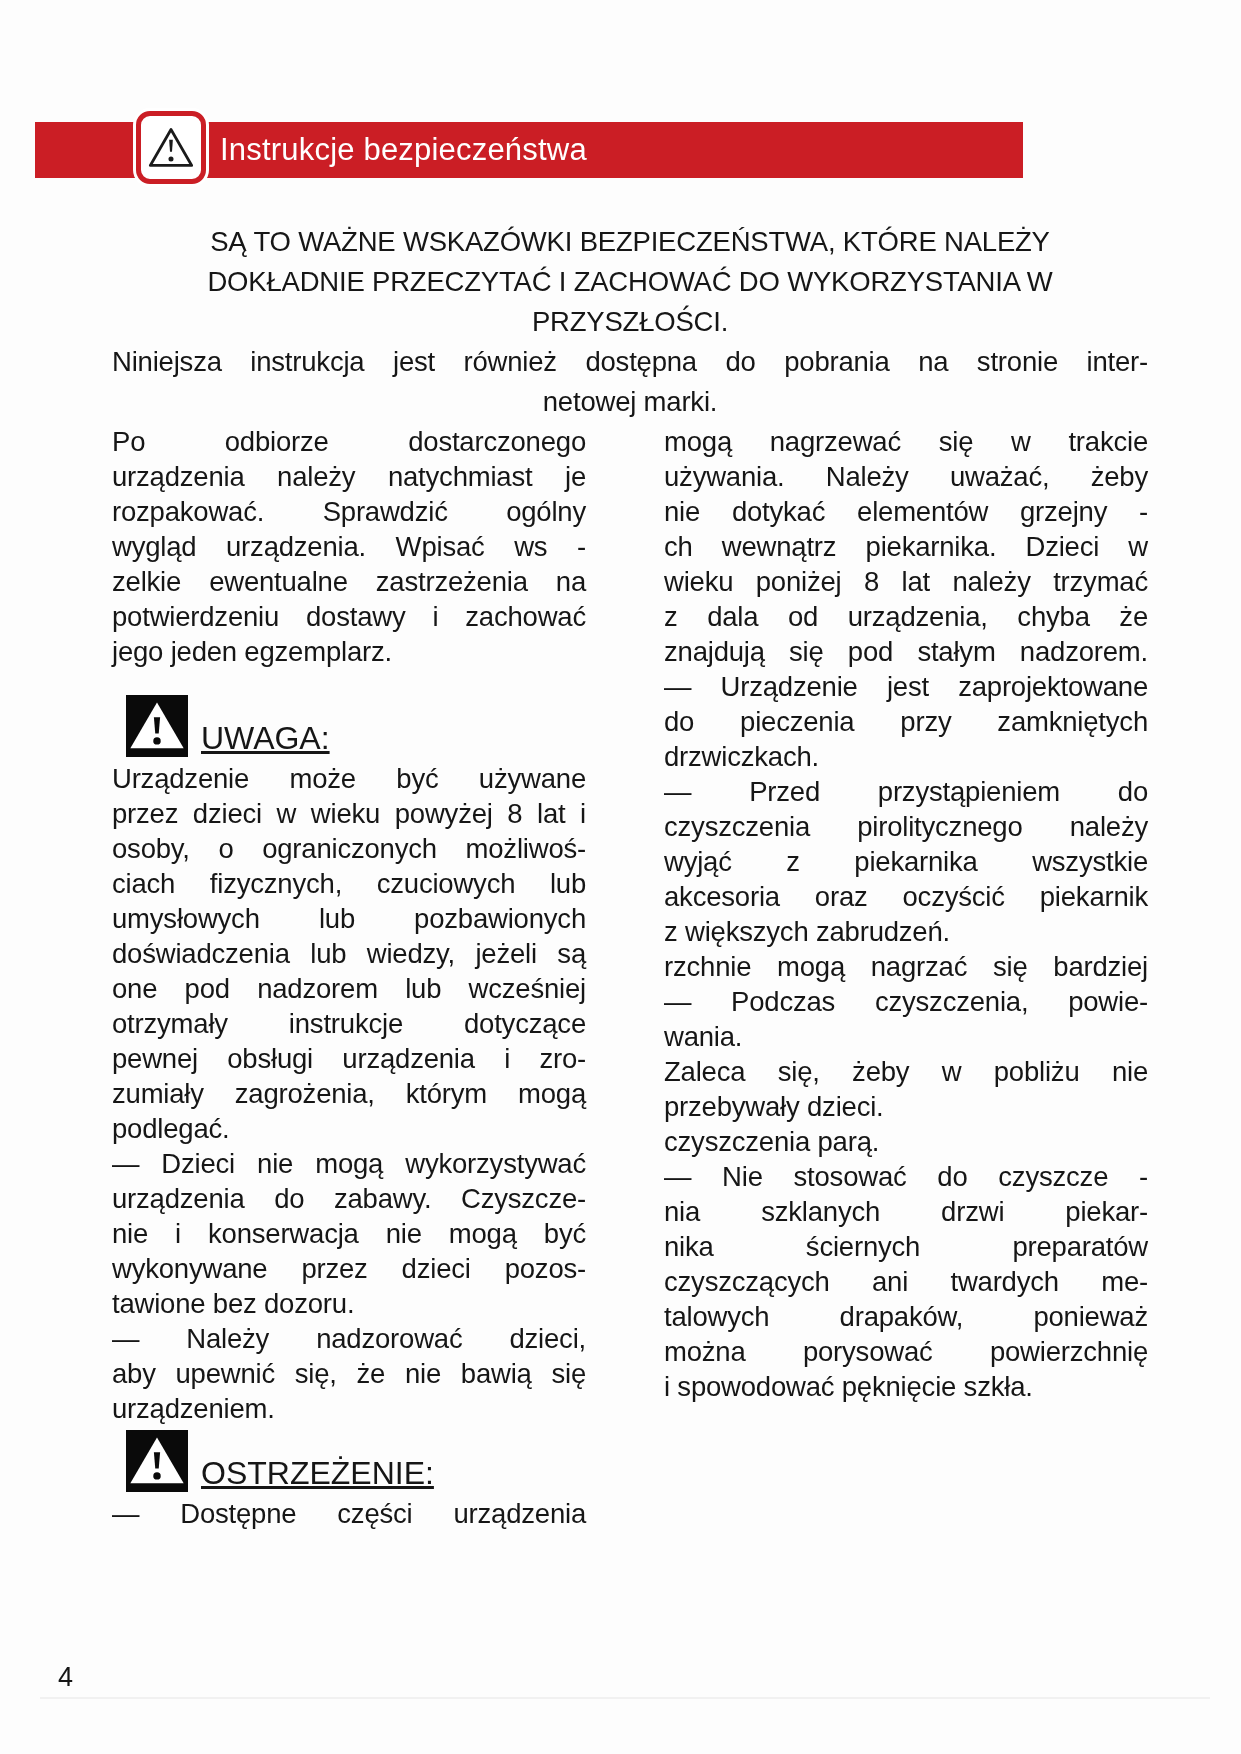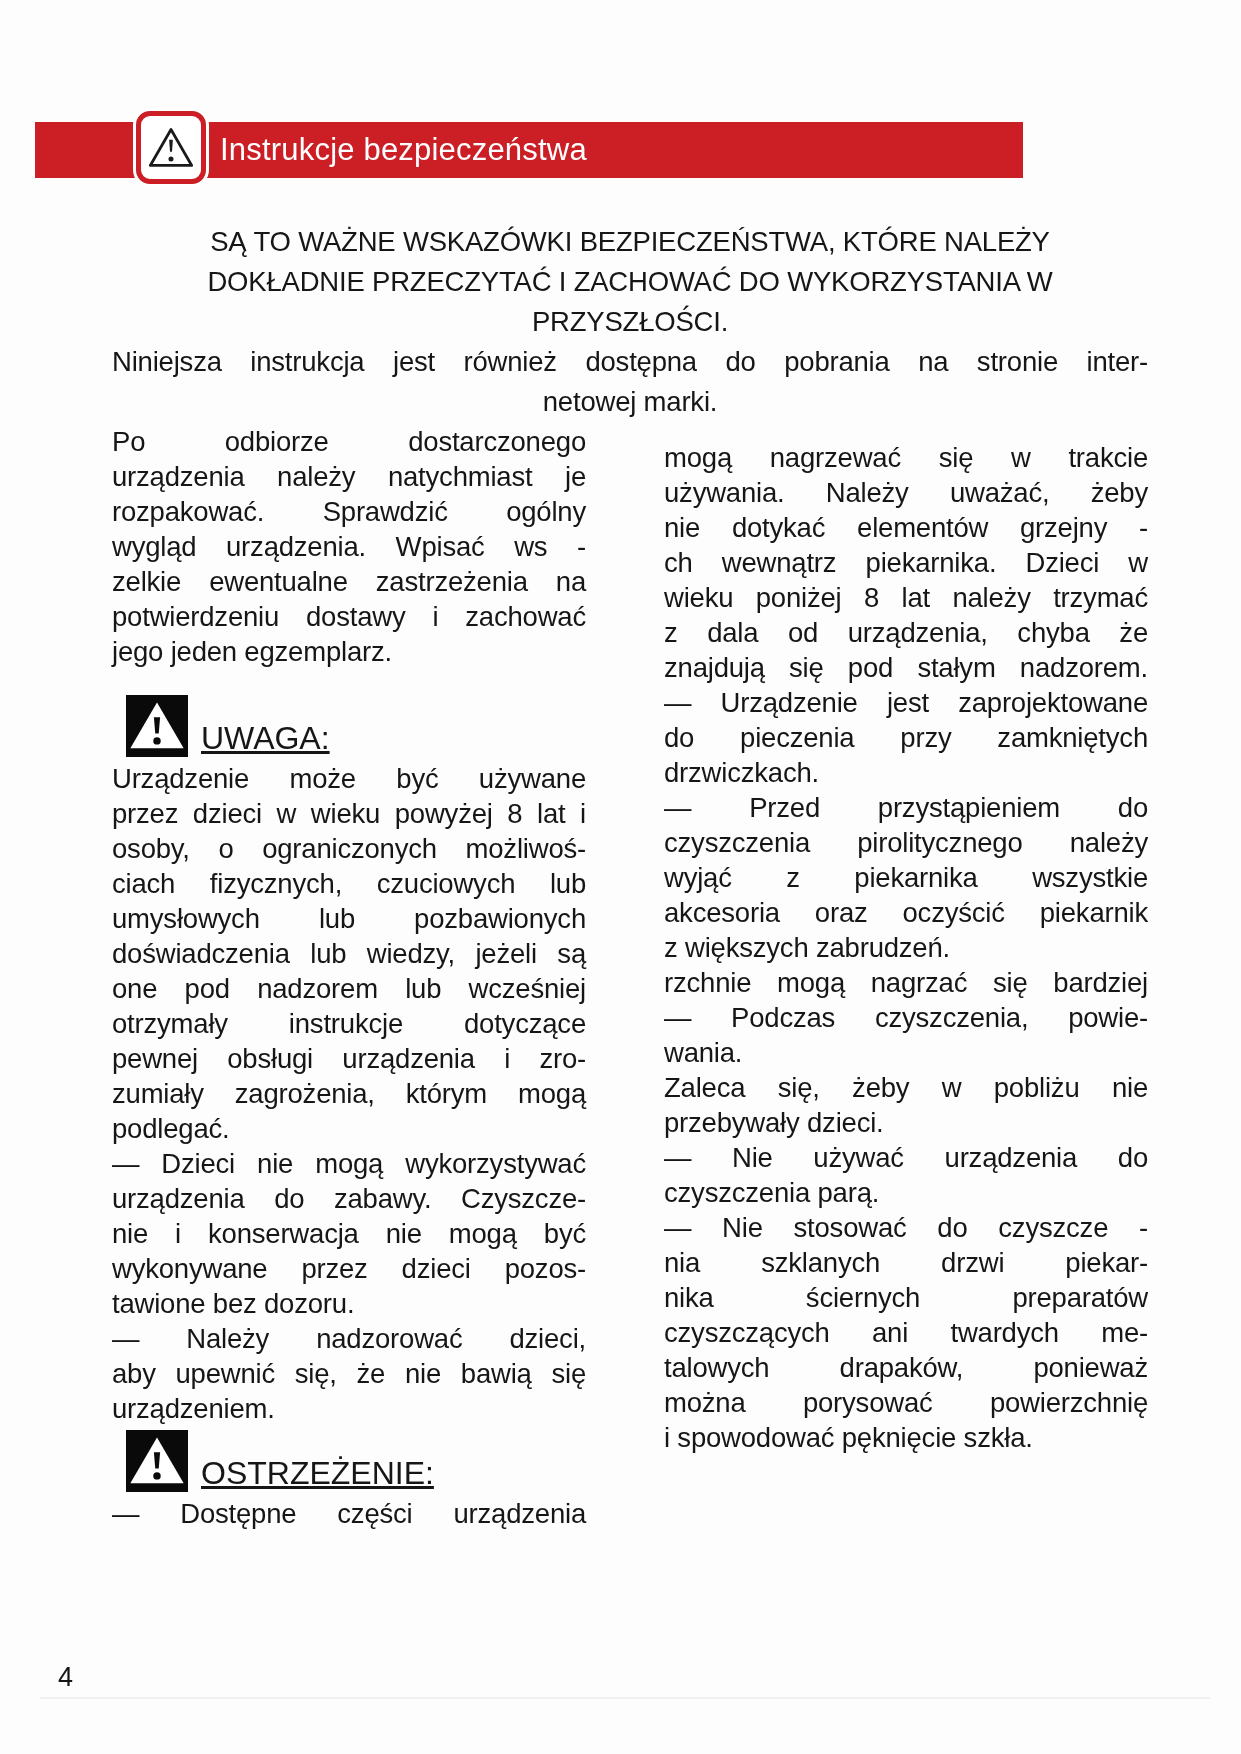--- a/index.html
+++ b/index.html
@@ -25,21 +25,21 @@
   .header-badge svg{width:46px;height:43px;display:block;}
   .content{position:absolute;left:112px;top:222px;width:1036px;}
   .ln{
     font-size:27.5px;line-height:35px;letter-spacing:-0.2px;
     white-space:normal;
   }
   .ln.j{text-align:justify;text-align-last:justify;}
   .intro .ln{line-height:40px;text-align:center;}
   .cols{display:flex;align-items:flex-start;margin-top:2px;}
   .col-left{width:474px;flex:none;}
-  .col-right{width:484px;flex:none;margin-left:78px;margin-top:16px;}
+  .col-right{width:484px;flex:none;margin-left:78px;}
   .vgap{height:22px;}
   .iconrow{display:flex;align-items:flex-end;height:62px;margin:4px 0 4px 14px;}
   .iconrow svg{width:62px;height:62px;flex:none;display:block;}
   .iconlabel{font-size:32px;line-height:1;margin-left:13px;padding-bottom:3px;white-space:nowrap;text-decoration:underline;}
   .pageno{position:absolute;left:58px;top:1662px;font-size:27px;}
   .footline{position:absolute;left:40px;top:1697px;width:1170px;height:2px;background:#f1f1f1;}
 </style>
 </head>
 <body>
 
@@ -128,21 +128,20 @@
           <div class="ln j">— Przed przystąpieniem do</div>
           <div class="ln j">czyszczenia pirolitycznego należy</div>
           <div class="ln j">wyjąć z piekarnika wszystkie</div>
           <div class="ln j">akcesoria oraz oczyścić piekarnik</div>
           <div class="ln">z większych zabrudzeń.</div>
           <div class="ln j">rzchnie mogą nagrzać się bardziej</div>
           <div class="ln j">— Podczas czyszczenia, powie-</div>
           <div class="ln">wania.</div>
           <div class="ln j">Zaleca się, żeby w pobliżu nie</div>
           <div class="ln">przebywały dzieci.</div>
-          <div class="ln j">— Nie używać urządzenia do</div>
           <div class="ln">czyszczenia parą.</div>
           <div class="ln j">— Nie stosować do czyszcze -</div>
           <div class="ln j">nia szklanych drzwi piekar-</div>
           <div class="ln j">nika ściernych preparatów</div>
           <div class="ln j">czyszczących ani twardych me-</div>
           <div class="ln j">talowych drapaków, ponieważ</div>
           <div class="ln j">można porysować powierzchnię</div>
           <div class="ln">i spowodować pęknięcie szkła.</div>
         </div>
     </div>

